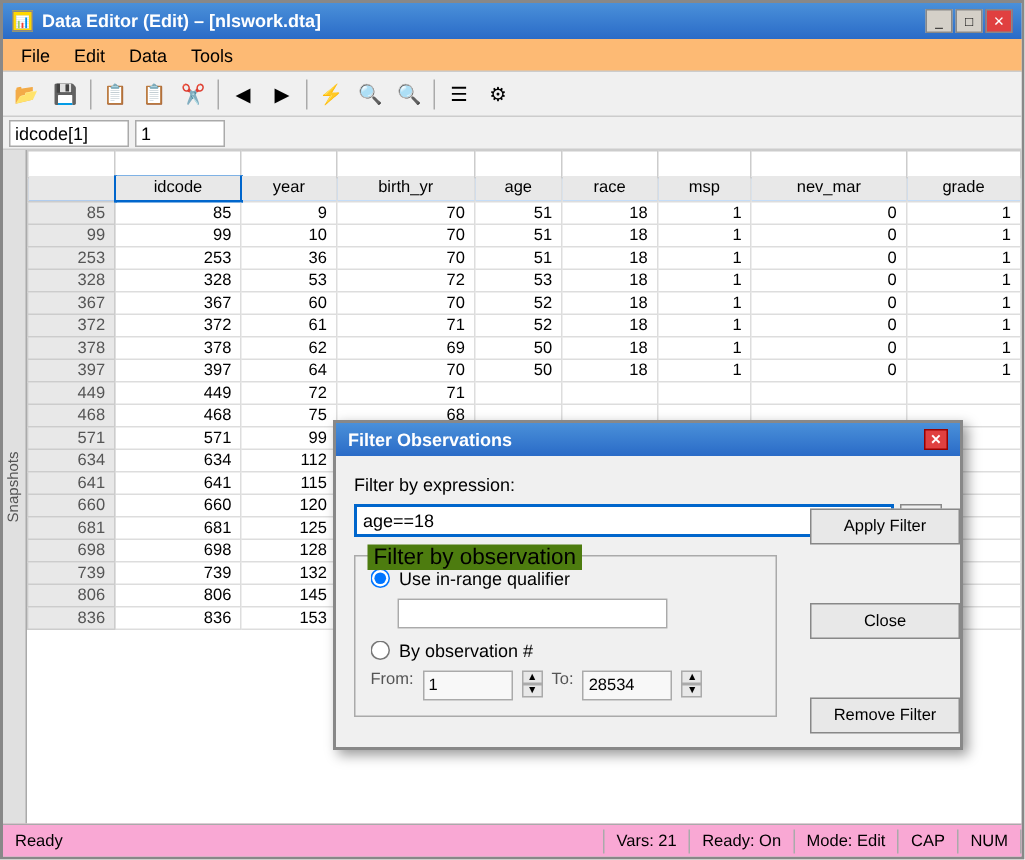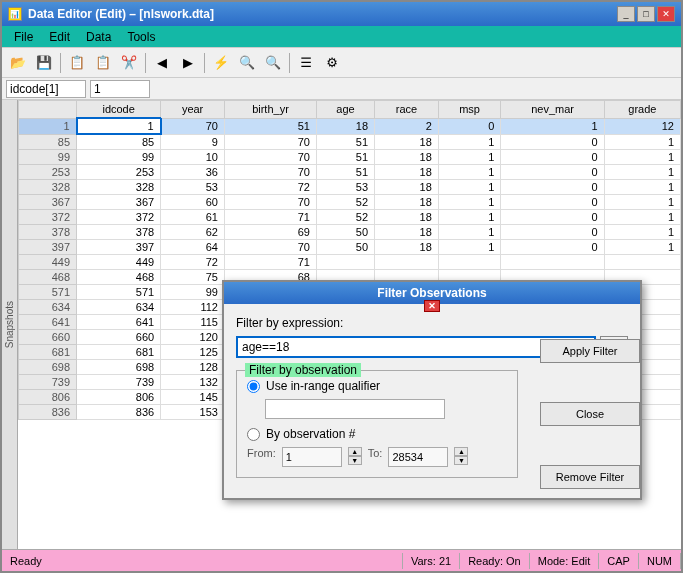--- a/index.html
+++ b/index.html
@@ -64,21 +64,21 @@
       display: flex;
       align-items: center;
       justify-content: center;
       font-size: 9px;
       color: #000;
     }
     .title-btn.close { background: #e04040; color: white; }
 
     
     .menu-bar {
-      background: #14b8a6;
+      background: #fdba74;
       border-bottom: 1px solid #ccc;
       display: flex;
       align-items: center;
       height: 22px;
       padding: 0 4px;
       flex-shrink: 0;
     }
     .menu-item {
       padding: 2px 8px;
       cursor: pointer;
@@ -173,21 +173,21 @@
       font-size: 11px;
       width: 100%;
     }
     .data-table th {
       background: #e8e8e8;
       border: 1px solid #ccc;
       padding: 2px 6px;
       text-align: center;
       font-weight: normal;
       position: sticky;
-      top: 0;
+      top: 16px;
       z-index: 1;
       white-space: nowrap;
     }
     .data-table td {
       border: 1px solid #ddd;
       padding: 1px 6px;
       text-align: right;
       white-space: nowrap;
     }
     .data-table td.row-num {
@@ -234,21 +234,20 @@
     .dialog-title {
       background: linear-gradient(to bottom, #4a90d9, #2a6bc7);
       color: white;
       padding: 4px 8px;
       display: flex;
       align-items: center;
       justify-content: space-between;
       height: 22px;
       font-size: 12px;
       font-weight: bold;
-      flex-direction: column;
     }
     .dialog-close-btn {
       width: 16px;
       height: 14px;
       background: #e04040;
       border: 1px solid #900;
       color: white;
       font-size: 9px;
       cursor: pointer;
       display: flex;
@@ -304,29 +303,29 @@
     .group-box {
       border: 1px solid #aaa;
       padding: 8px 10px 10px;
       margin-bottom: 8px;
       position: relative;
     }
     .group-box-legend {
       position: absolute;
       top: -8px;
       left: 8px;
-      background: #86efac;
+      background: #4d7c0f;
       padding: 0 4px;
-      font-size: 12px;
+      font-size: 15px;
       font-weight: normal;
     }
 
     .radio-row {
       display: flex;
-      align-items: flex-end;
+      align-items: flex-start;
       gap: 6px;
       margin-bottom: 6px;
     }
     .radio-row input[type=radio] { cursor: pointer; }
 
     .in-range-input {
       width: 180px;
       height: 20px;
       border: 1px solid #aaa;
       background: white;

